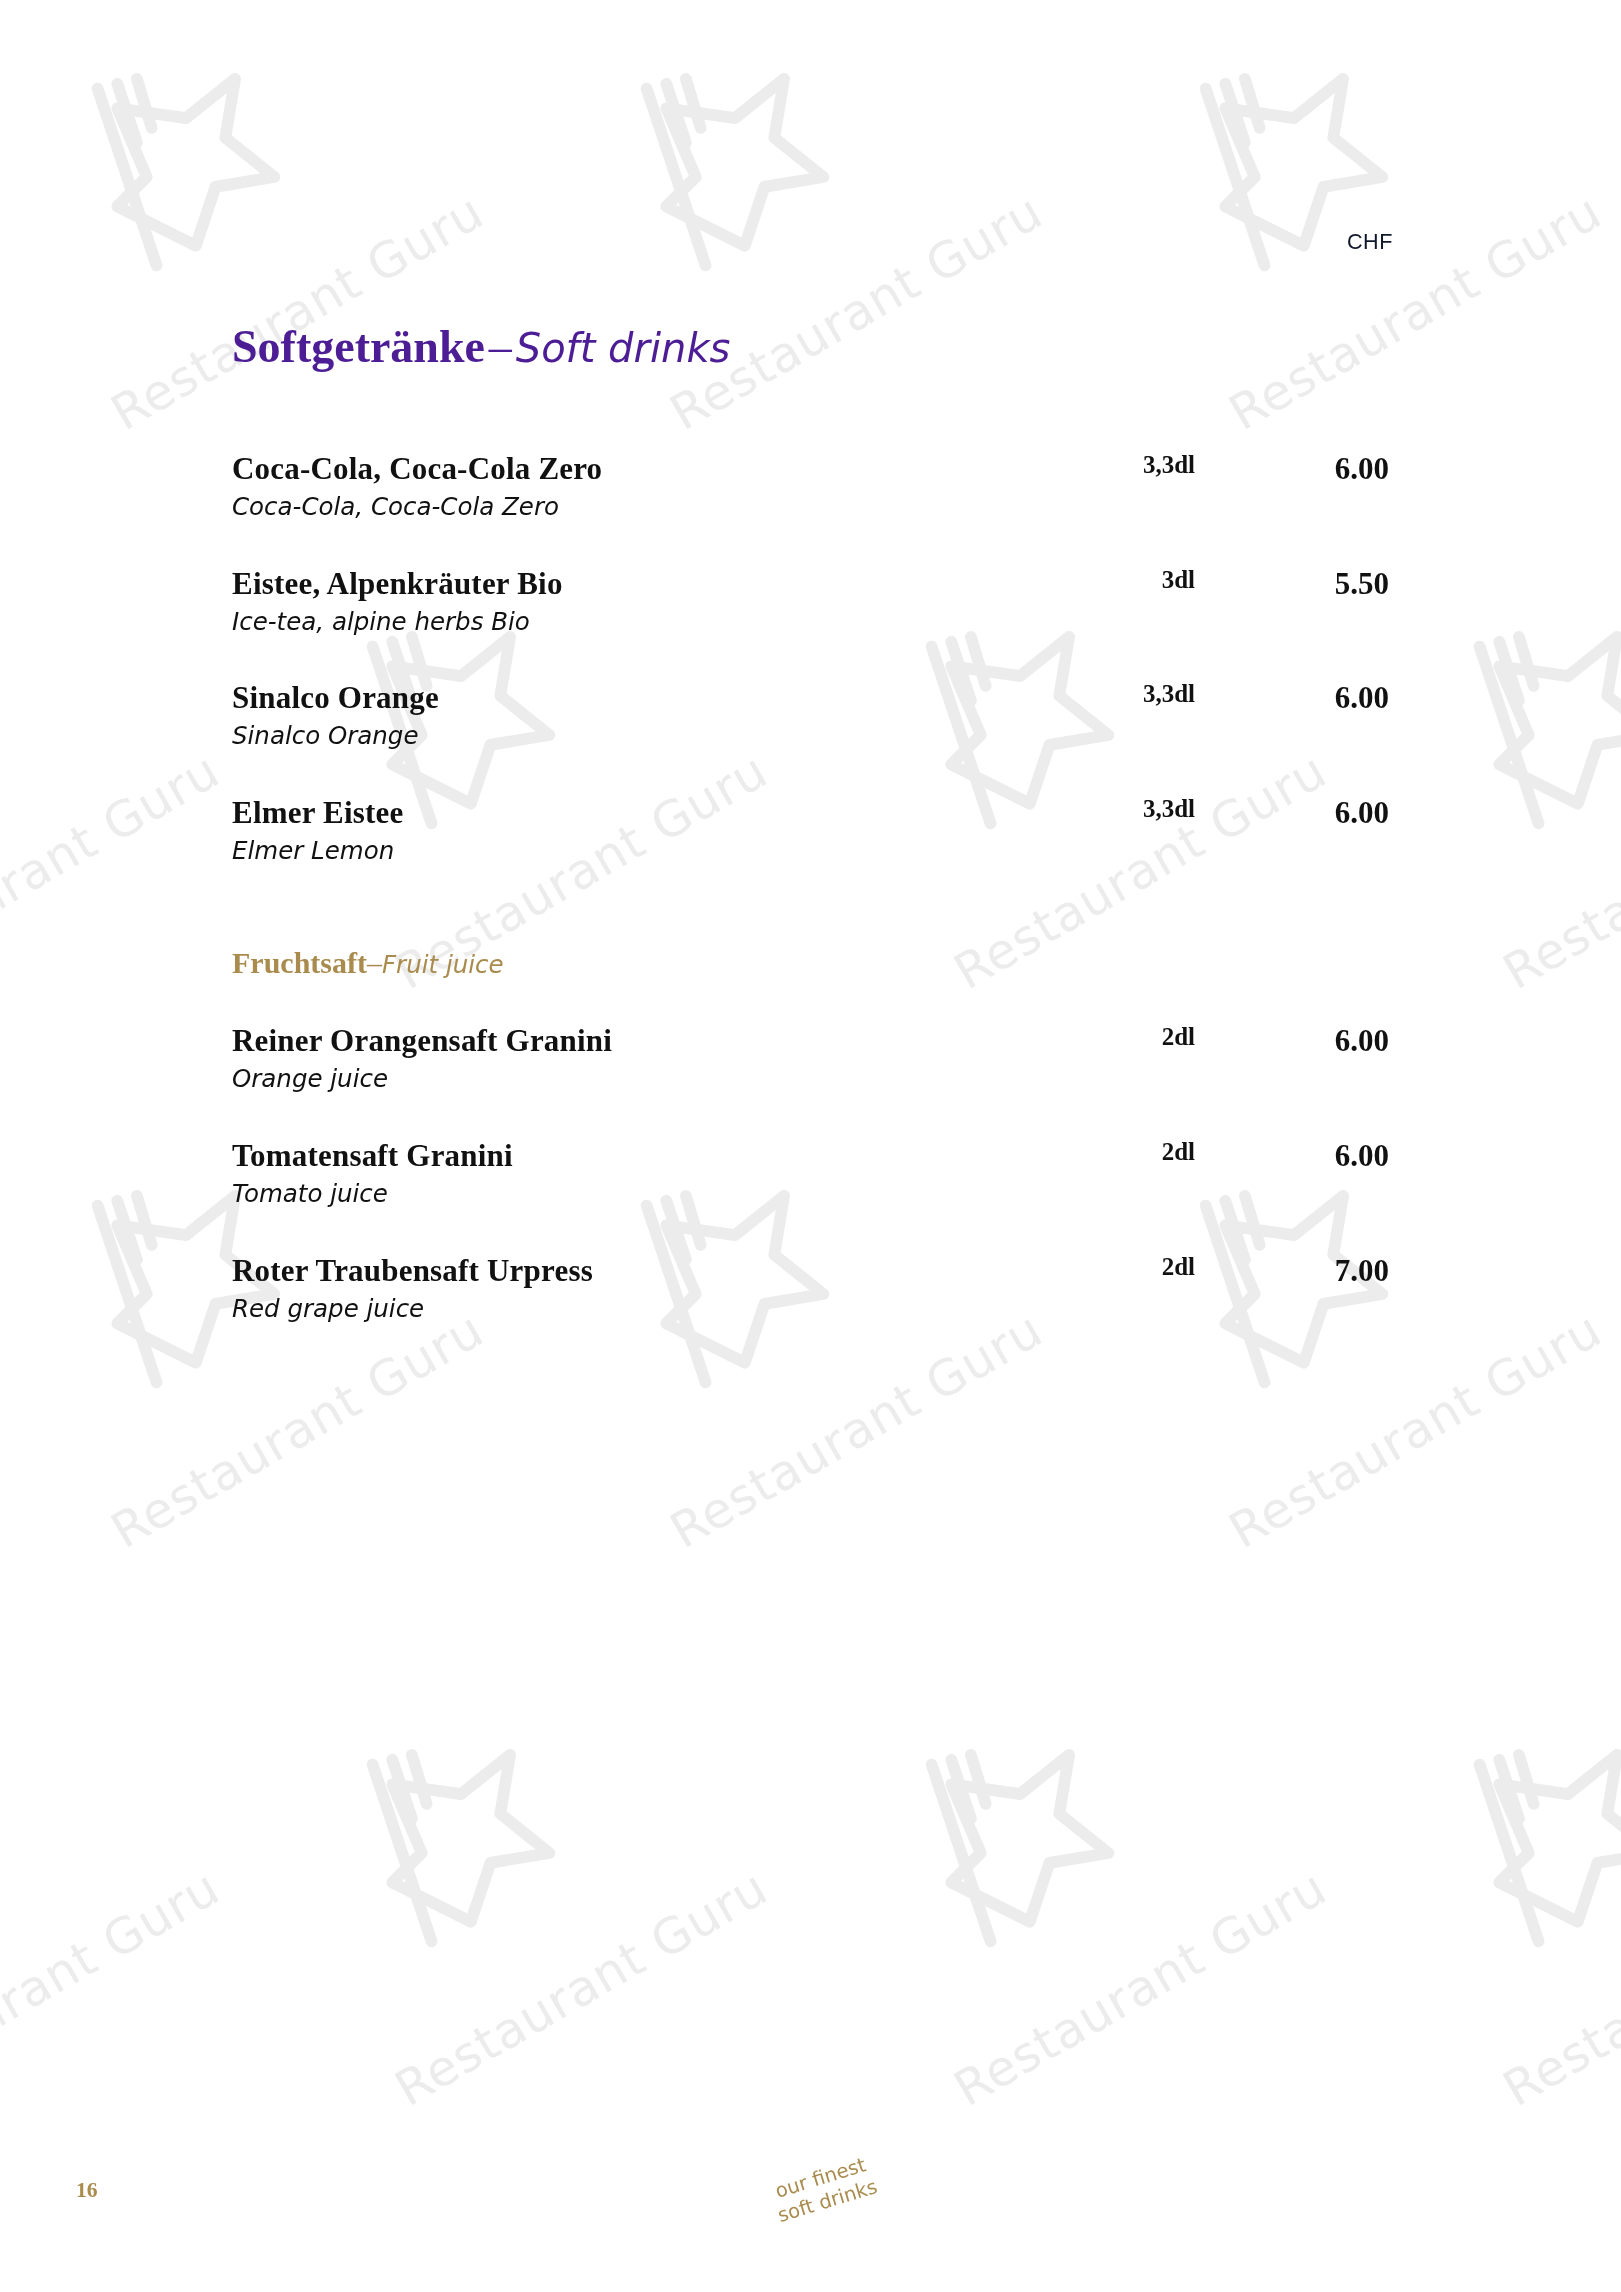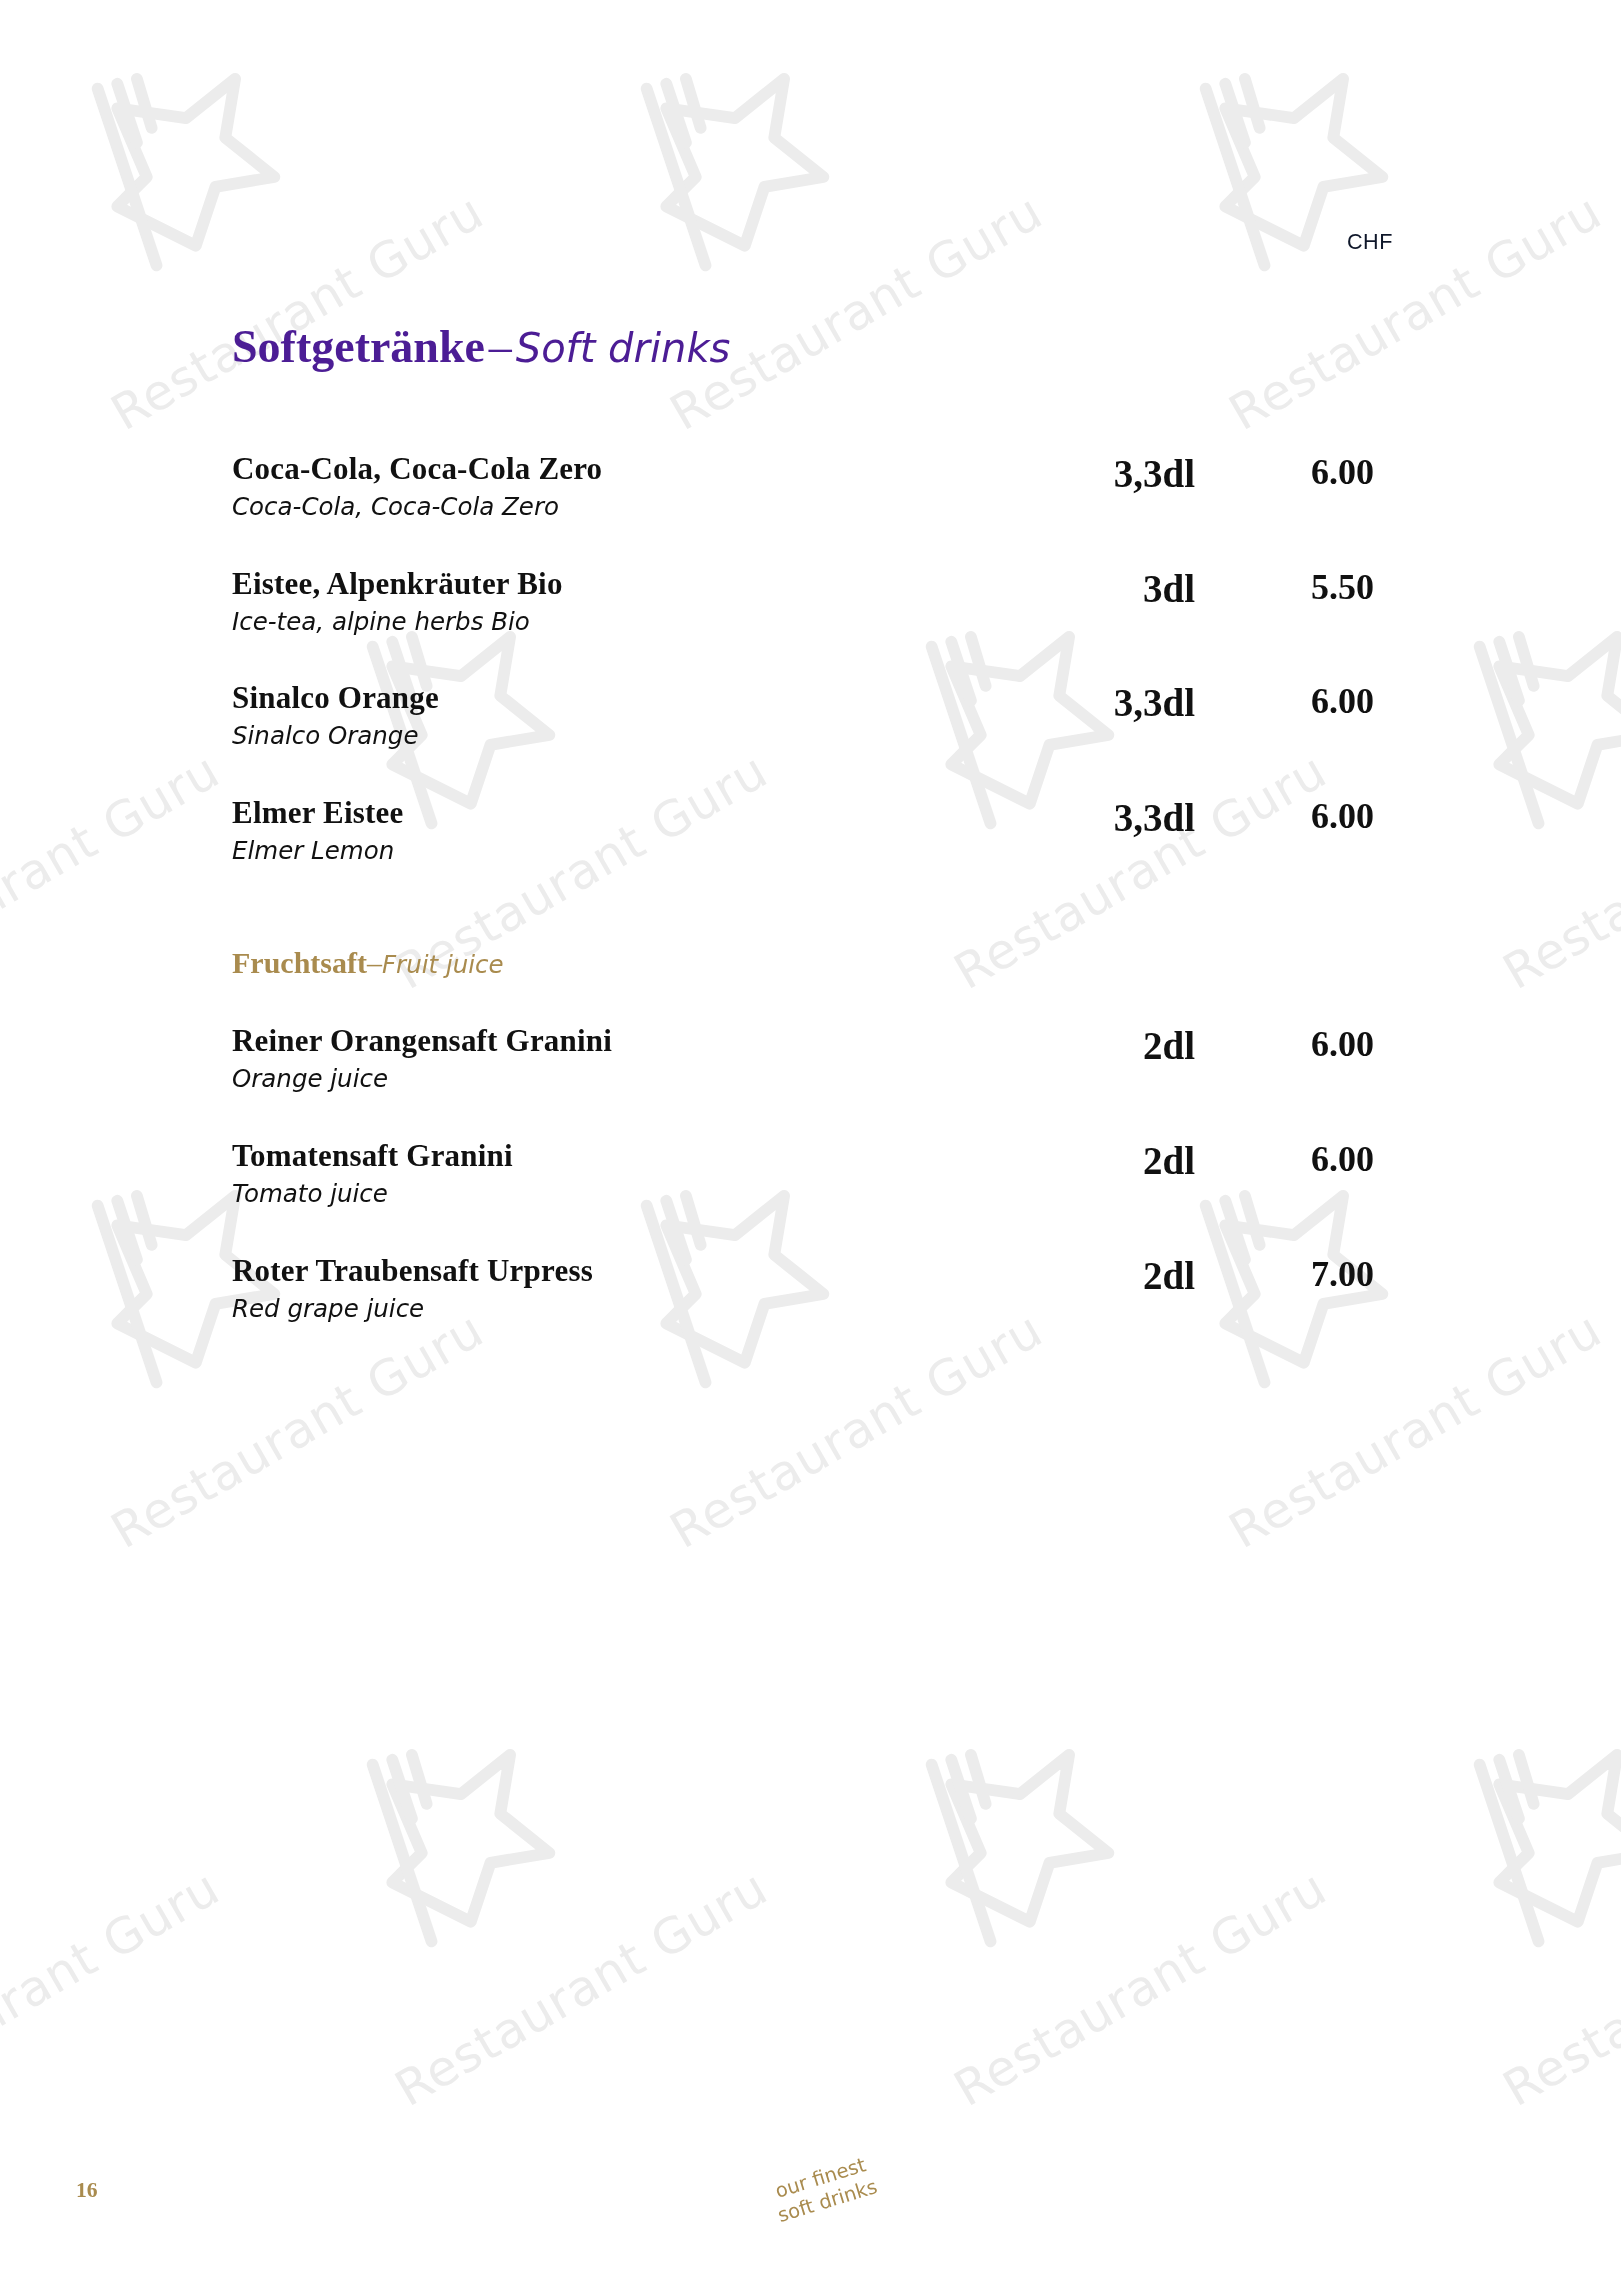--- a/index.html
+++ b/index.html
@@ -8,22 +8,22 @@
   .wm-text { position:absolute; font-family:"DejaVu Sans", sans-serif; font-size:49px; color:#ececec; transform:rotate(-30deg); white-space:nowrap; letter-spacing:1px; }
   .wm-star { position:absolute; width:216px; height:216px; }
   .chf { position:absolute; left:1347px; top:229px; font-family:"Liberation Sans", sans-serif; font-size:21.6px; color:#0f172a; letter-spacing:0.5px; }
   .title { position:absolute; left:232px; top:320px; font-size:46px; color:#4c1d95; white-space:nowrap; }
   .title .de { font-weight:bold; }
   .title .dash { margin:0 3.9px; font-weight:normal; }
   .title .en { font-family:"DejaVu Sans", sans-serif; font-style:italic; font-size:40px; }
   .item { position:absolute; left:232px; width:1157px; height:78px; }
   .item .name { position:absolute; left:0; top:0; font-size:31px; font-weight:bold; white-space:nowrap; letter-spacing:0.2px; }
   .item .sub { position:absolute; left:0; top:41px; font-family:"DejaVu Sans", sans-serif; font-style:italic; font-size:24.5px; white-space:nowrap; }
-  .item .vol { position:absolute; right:194px; top:0; font-size:39px; font-weight:bold; text-align:left; }
-  .item .price { position:absolute; right:15px; top:0; font-size:36px; font-weight:bold; text-align:center; }
+  .item .vol { position:absolute; right:194px; top:0; font-size:25px; font-weight:bold; text-align:left; }
+  .item .price { position:absolute; right:0; top:0; font-size:31px; font-weight:bold; text-align:center; }
   .subhead { position:absolute; left:232px; top:946px; font-size:30px; color:#a98b4e; white-space:nowrap; }
   .subhead .de { font-weight:bold; }
   .subhead .en { font-family:"DejaVu Sans", sans-serif; font-style:italic; font-size:24.5px; }
   .pagenum { position:absolute; left:76px; top:2178px; font-size:21.6px; color:#a98b4e; font-weight:bold; }
   .tagline { position:absolute; left:765px; top:2166px; width:118px; font-family:"DejaVu Sans", sans-serif; font-size:19.6px; color:#a98b4e; line-height:23.5px; text-align:center; transform:rotate(-17deg); }
 </style>
 </head>
 <body>
 
 <div class="wm">

